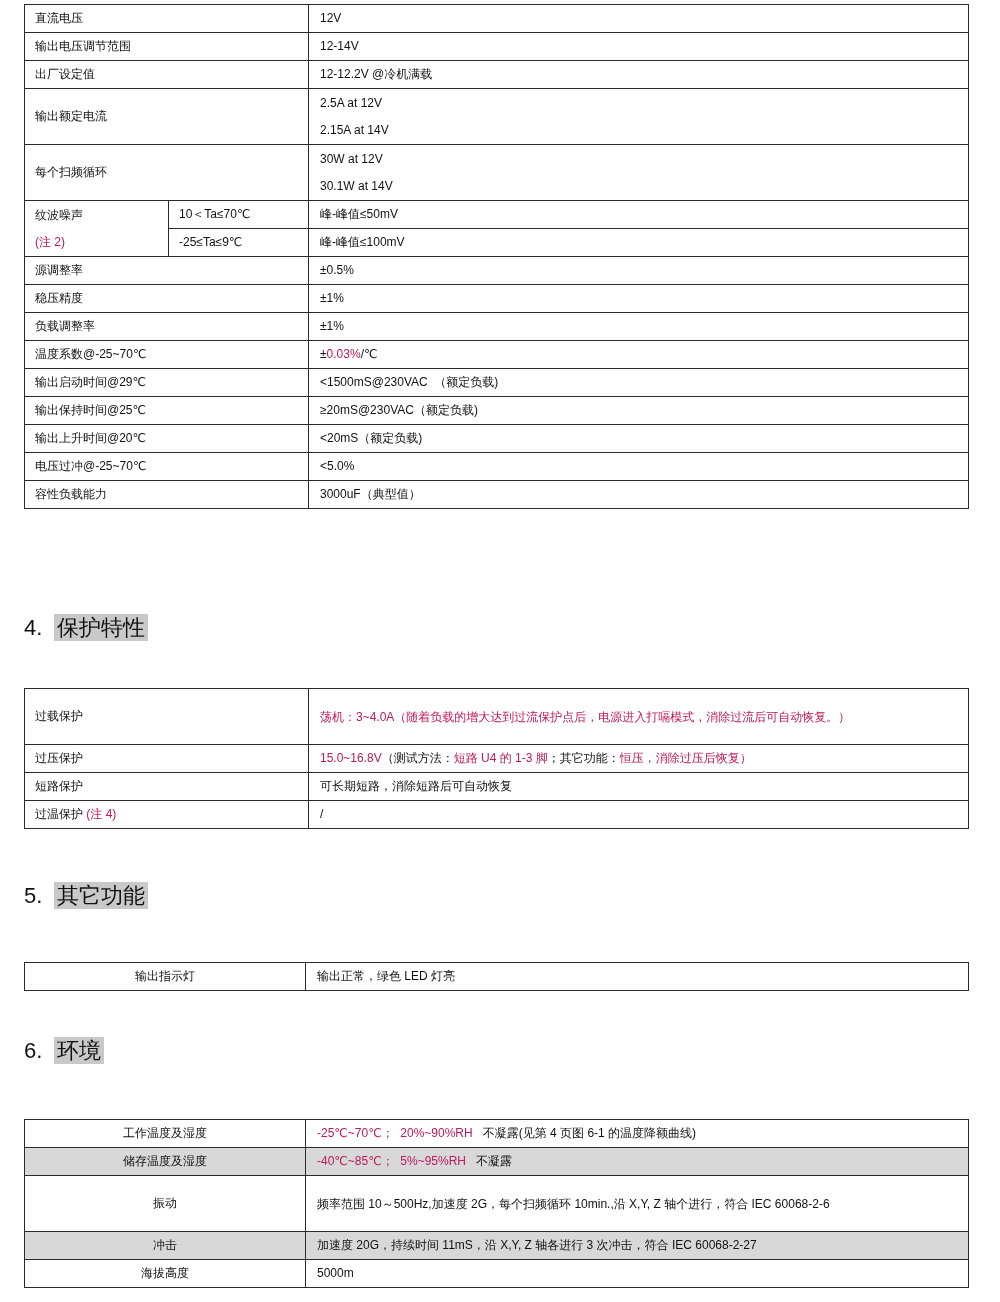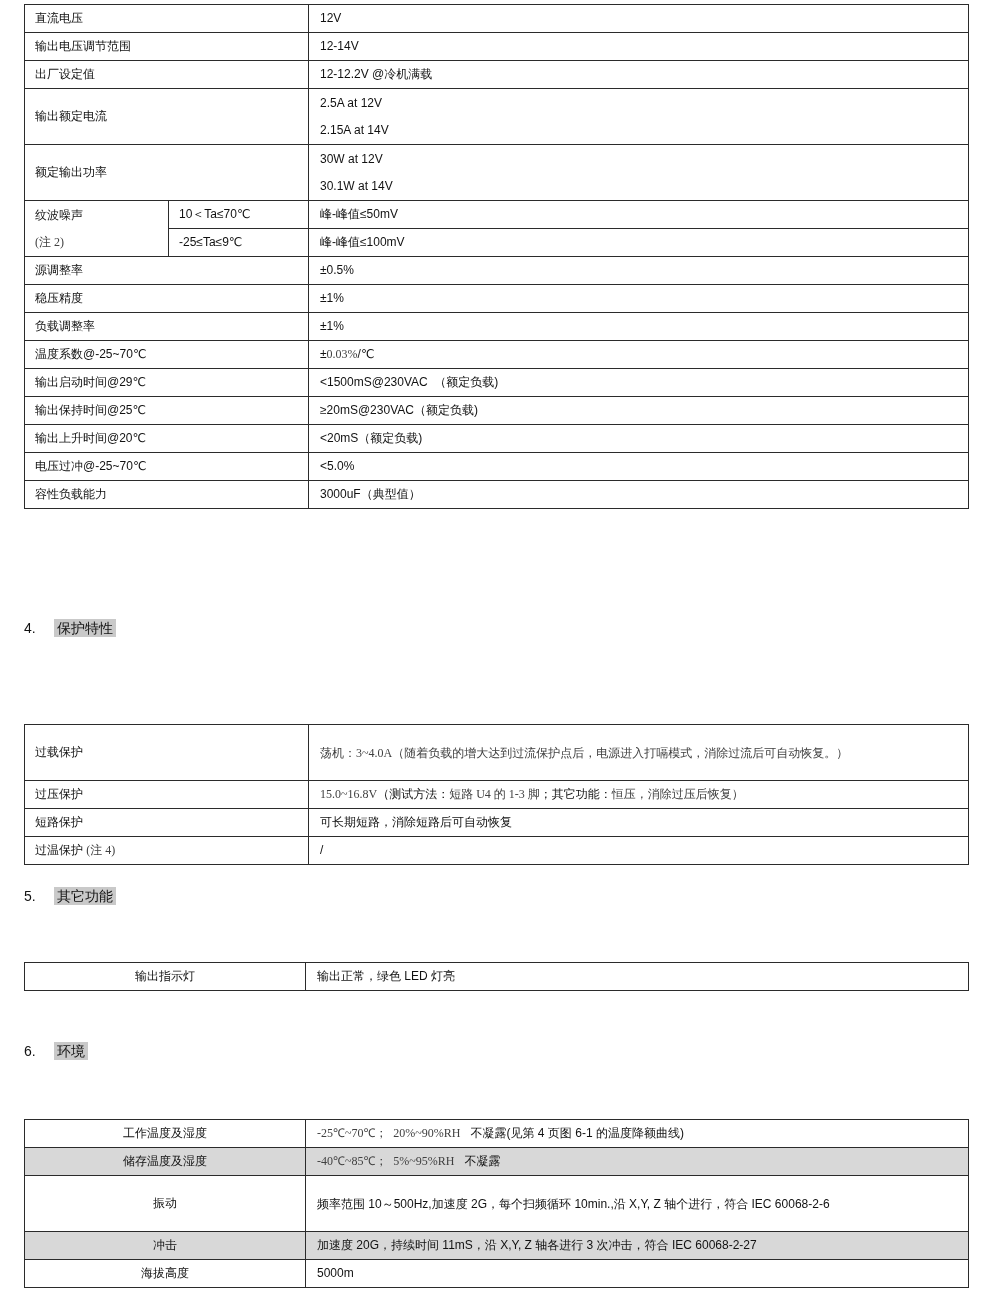--- a/index.html
+++ b/index.html
@@ -24,25 +24,25 @@
     vertical-align:middle;
     overflow:hidden;
   }
   .h1{height:28px;}
   .h2{height:56px;}
   td.lbl{padding:0 4px 0 10px;}
   td.lbl-c{text-align:center;padding:0 4px;}
   td.val{padding:0 6px 0 11px;}
   .line{line-height:27px;white-space:pre-wrap;}
   .wrapval{line-height:28px;white-space:pre-wrap;padding:0;}
-  .blue{color:#404040;font-family:Liberation Serif, serif;}
+  .blue{color:#be185d;}
   .grayrow td{background:#d8d8d8;}
   .section-heading{
     position:absolute;left:24px;height:26px;
-    font-size:14px;line-height:26px;color:#111;
+    font-size:22px;line-height:26px;color:#111;
     white-space:nowrap;
   }
   .sec-num{display:inline-block;min-width:30px;}
   .sec-title{background:#c9c9c9;padding:1px 3px;}
   .val-seg{white-space:pre-wrap;}
 </style>
 </head>
 <body>
 
 <div class="page">
@@ -67,21 +67,21 @@
       <td class="val"><span class="line">12-12.2V @冷机满载</span></td>
     </tr>
     <tr class="h2">
       <td class="lbl" colspan="2"><span class="line">输出额定电流</span></td>
       <td class="val">
         <div class="line">2.5A at 12V</div>
         <div class="line">2.15A at 14V</div>
       </td>
     </tr>
     <tr class="h2">
-      <td class="lbl" colspan="2"><span class="line">额定输出功率</span></td>
+      <td class="lbl" colspan="2"><span class="line">每个扫频循环</span></td>
       <td class="val">
         <div class="line">30W at 12V</div>
         <div class="line">30.1W at 14V</div>
       </td>
     </tr>
     <tr class="h1">
       <td class="lbl" rowspan="2">
         <div class="line">纹波噪声</div>
         <div class="line blue">(注 2)</div>
       </td>
@@ -130,21 +130,21 @@
       <td class="lbl" colspan="2"><span class="line">容性负载能力</span></td>
       <td class="val"><span class="line">3000uF（典型值）</span></td>
     </tr>
   </tbody>
     </table>
 
   <div class="section-heading" style="top:615px;">
     <span class="sec-num">4.</span><span class="sec-title">保护特性</span>
   </div>
 
-  <table class="doc-table" style="top:724px;padding-left:24px;">
+  <table class="doc-table" style="top:688px;padding-left:24px;">
     <colgroup>
         <col style="width:284px">
         <col style="width:660px">
       </colgroup>
     <tbody>
         <tr class="h2">
       <td class="lbl"><span class="line">过载保护</span></td>
       <td class="val">
         <div class="wrapval blue">荡机：3~4.0A（随着负载的增大达到过流保护点后，电源进入打嗝模式，消除过流后可自动恢复。）</div>
       </td>

